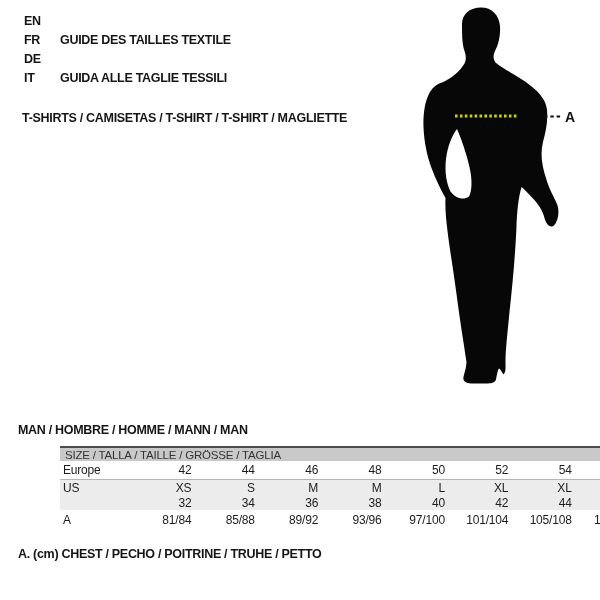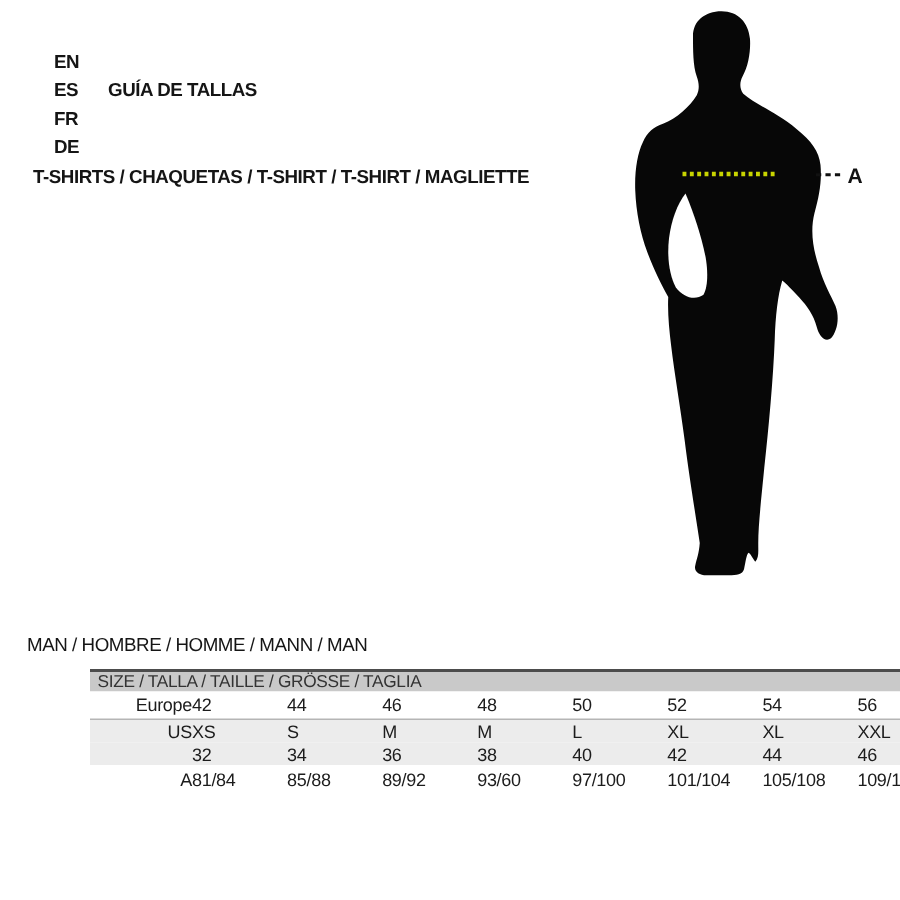--- a/index.html
+++ b/index.html
@@ -1,71 +1,72 @@
 <!DOCTYPE html>
 <html><head>
 <meta charset="utf-8">
 <style>
   html,body{margin:0;padding:0;background:#fff;}
   #canvas{
     position:relative;width:600px;height:600px;background:#ffffff;overflow:hidden;
     font-family:"Liberation Sans",sans-serif;color:#111;
   }
   
-  .lang-block{position:absolute;left:36px;top:12px;margin-top:20px;}
+  .lang-block{position:absolute;left:24px;top:12px;}
   .lang-row{display:flex;line-height:19px;font-size:12.5px;font-weight:700;letter-spacing:-0.3px;color:#151515;}
   .lang-code{width:36px;flex:0 0 36px;}
   
   .cat-block{position:absolute;left:22px;top:109px;}
   .cat-line{line-height:19px;font-size:12.5px;font-weight:700;letter-spacing:-0.3px;color:#151515;white-space:nowrap;}
   
   .figure-wrap{position:absolute;left:400px;top:5px;width:178px;height:385px;}
   .figure-wrap svg{display:block;width:100%;height:100%;}
   .measure-label-text{font-family:"Liberation Sans",sans-serif;font-size:14px;font-weight:600;fill:#111;}
   
-  .section-heading{position:absolute;left:18px;top:423px;font-size:12.5px;font-weight:400;letter-spacing:-0.3px;color:#151515;white-space:nowrap;}
+  .section-heading{position:absolute;left:18px;top:423px;font-size:12.5px;font-weight:700;letter-spacing:-0.3px;color:#151515;white-space:nowrap;}
   
   .size-table{position:absolute;left:17px;top:446px;width:575px;border-top:2px solid #4c4c4c;margin-left:43px;}
   .st-header{
     height:13px;background:#c9c9c9;display:flex;align-items:center;
     font-size:11.5px;color:#333;letter-spacing:-0.2px;padding-left:5px;
   }
   .st-row{display:grid;grid-template-columns:68px repeat(8,1fr);align-items:center;font-size:12px;color:#1c1c1c;letter-spacing:-0.2px;}
-  .st-row .cell{text-align:left;}
-  .st-row .label{text-align:right;padding-left:3px;}
+  .st-row .cell{text-align:right;}
+  .st-row .label{text-align:left;padding-left:3px;}
   .row-europe{height:18px;border-bottom:1px solid #b5b5b5;background:#fff;}
   .row-us{height:15px;background:#ececec;}
   .row-num{height:15px;background:#ececec;}
   .row-a{height:19px;background:#fff;}
   
   .footnote{position:absolute;left:18px;top:547px;font-size:12.5px;font-weight:700;letter-spacing:-0.3px;color:#151515;white-space:nowrap;}
 </style>
 </head>
 <body>
 
 <div id="canvas">
 
   <div class="lang-block">
     <div class="lang-row">
       <span class="lang-code">EN</span>
     </div>
     <div class="lang-row">
-      <span class="lang-code">ES</span>
-      <span class="lang-label">GUÍA DE TALLAS</span>
-    </div>
-    <div class="lang-row">
       <span class="lang-code">FR</span>
+      <span class="lang-label">GUIDE DES TAILLES TEXTILE</span>
     </div>
     <div class="lang-row">
       <span class="lang-code">DE</span>
     </div>
+    <div class="lang-row">
+      <span class="lang-code">IT</span>
+      <span class="lang-label">GUIDA ALLE TAGLIE TESSILI</span>
+    </div>
   </div>
 
   <div class="cat-block">
-    <div class="cat-line">T-SHIRTS / CHAQUETAS / T-SHIRT / T-SHIRT / MAGLIETTE</div>
+    <div class="cat-line">T-SHIRTS / CAMISETAS / T-SHIRT / T-SHIRT / MAGLIETTE</div>
   </div>
 
   <div class="figure-wrap">
     <svg viewBox="400 5 178 385" xmlns="http://www.w3.org/2000/svg">
       <path fill="#070707" d="
         M 462,24
         C 462,14 470,7.5 481,7.5
         C 492,7.5 499,15 500,26
         C 500.5,34 499,44 495,51
         C 493,55 493,59 495.5,62.5
@@ -152,22 +153,23 @@
       <span class="cell">42</span>
       <span class="cell">44</span>
       <span class="cell">46</span>
     </div>
 
     <div class="st-row row-a">
       <span class="cell label">A</span>
       <span class="cell">81/84</span>
       <span class="cell">85/88</span>
       <span class="cell">89/92</span>
-      <span class="cell">93/60</span>
+      <span class="cell">93/96</span>
       <span class="cell">97/100</span>
       <span class="cell">101/104</span>
       <span class="cell">105/108</span>
       <span class="cell">109/112</span>
     </div>
   </div>
 
+  <div class="footnote">A. (cm) CHEST / PECHO / POITRINE / TRUHE / PETTO</div>
 
 </div>
 
 </body></html>

